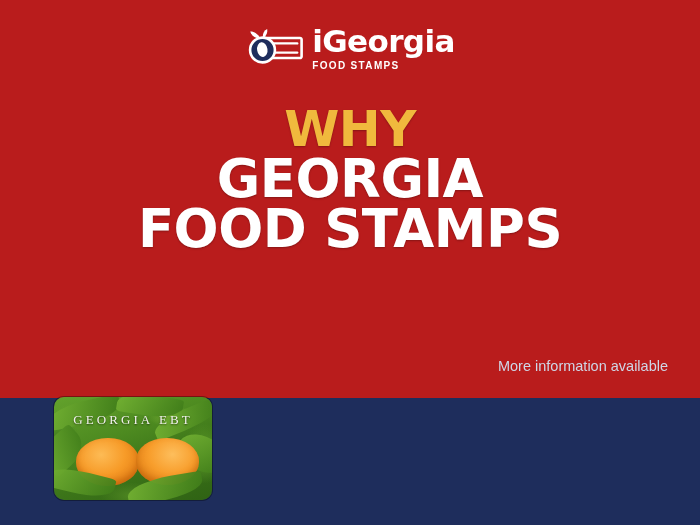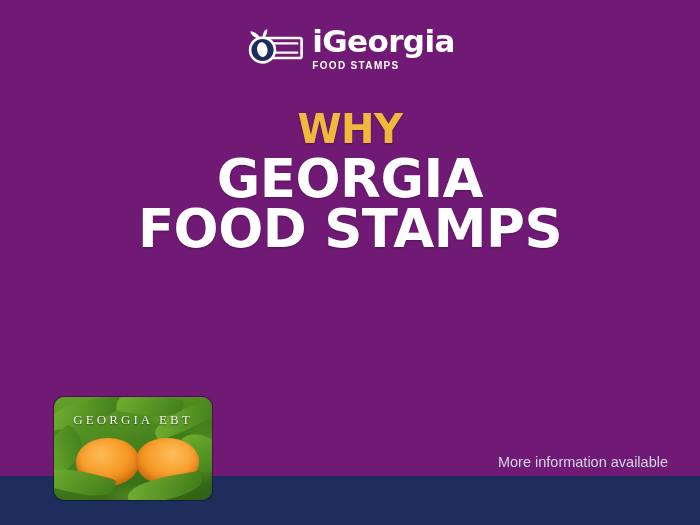--- a/index.html
+++ b/index.html
@@ -7,22 +7,22 @@
   body {
     background:#1e2d5c;
     font-family:"Liberation Sans", sans-serif;
     overflow:hidden;
     position:relative;
   }
 
   #stage {
     position:relative;
     width:700px;
-    height:476px;
-    background:#701a75;
+    height:398px;
+    background:#b91c1c;
   }
 
   
   #logo-lockup {
     position:absolute;
     left:0; right:0;
     top:26px;
     display:flex;
     align-items:center;
     justify-content:center;
@@ -69,21 +69,21 @@
     font-family:"DejaVu Sans", sans-serif;
     font-weight:bold;
     font-size:53px;
     line-height:50px;
     letter-spacing:-0.5px;
     white-space:nowrap;
     text-shadow:0 1px 2px rgba(0,0,0,0.28);
   }
   .hl-gold  { color:#f0b93d; }
   .hl-white { color:#ffffff; }
-  #hl-1 { font-size:40px; }
+  #hl-1 { font-size:50px; }
   #hl-2 { font-size:53px; }
   #hl-3 { font-size:53px; }
   #hl-4 { font-size:53px; }
 
   
   #ebt-card {
     position:absolute;
     left:54px;
     top:397px;
     width:158px;
@@ -149,21 +149,21 @@
     letter-spacing:3.1px;
     color:#f2f2ee;
     text-shadow:0 1px 2px rgba(0,0,0,0.55);
     white-space:nowrap;
   }
 
   
   #footer-note {
     position:absolute;
     right:32px;
-    bottom:4px;
+    bottom:22px;
     text-align:right;
     color:#cfd6e6;
     font-size:14.5px;
     line-height:19px;
     font-family:"Liberation Sans", sans-serif;
   }
   .footer-line { display:block; white-space:nowrap; }
 </style>
 </head>
 <body>

